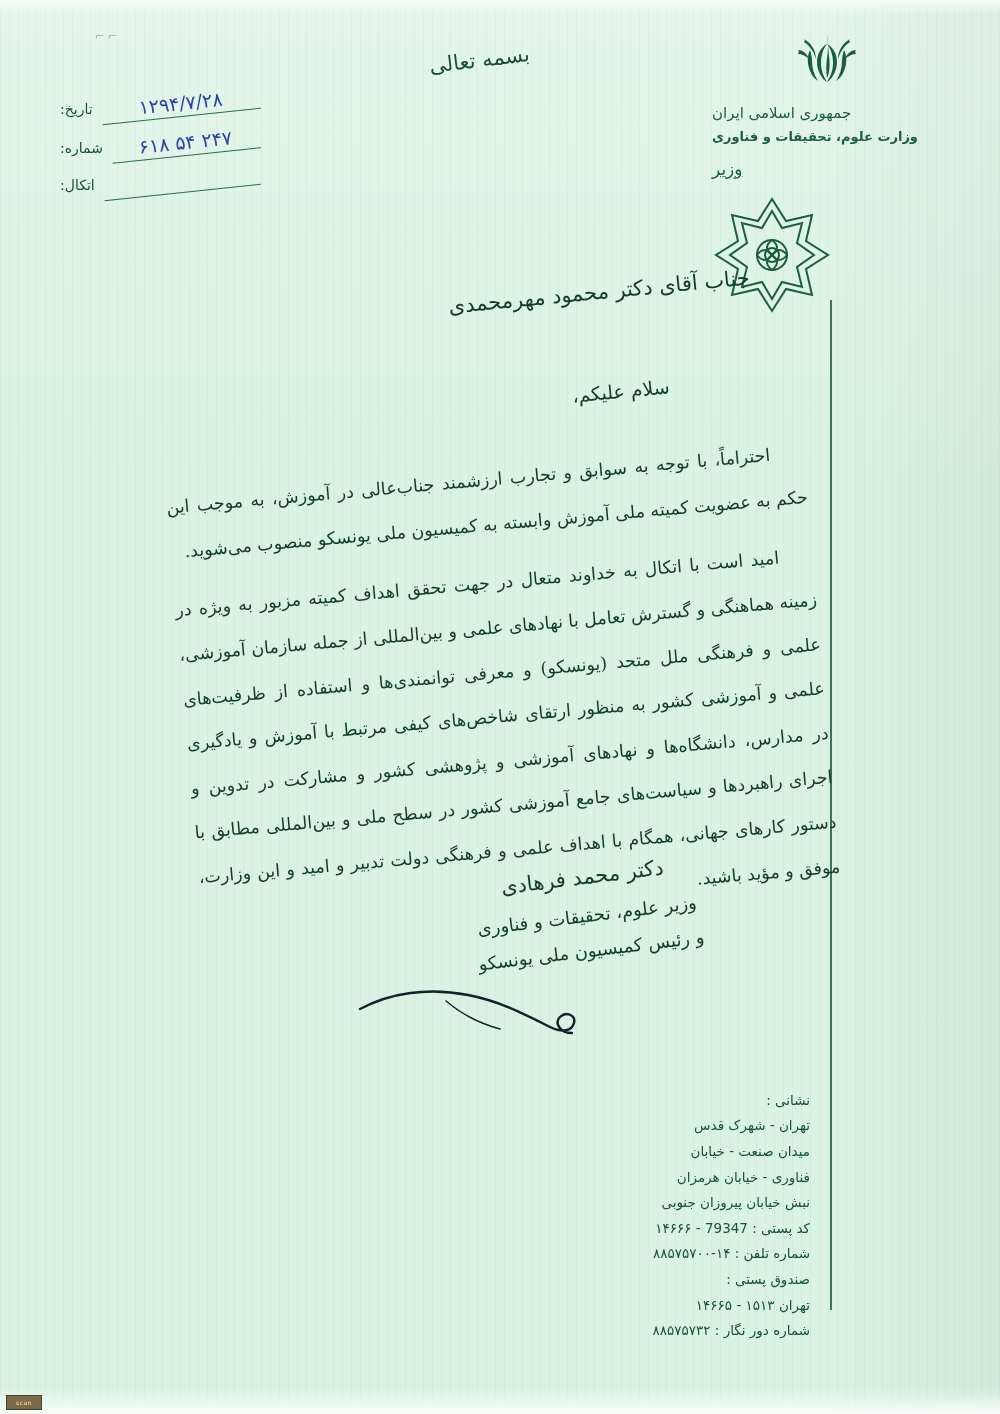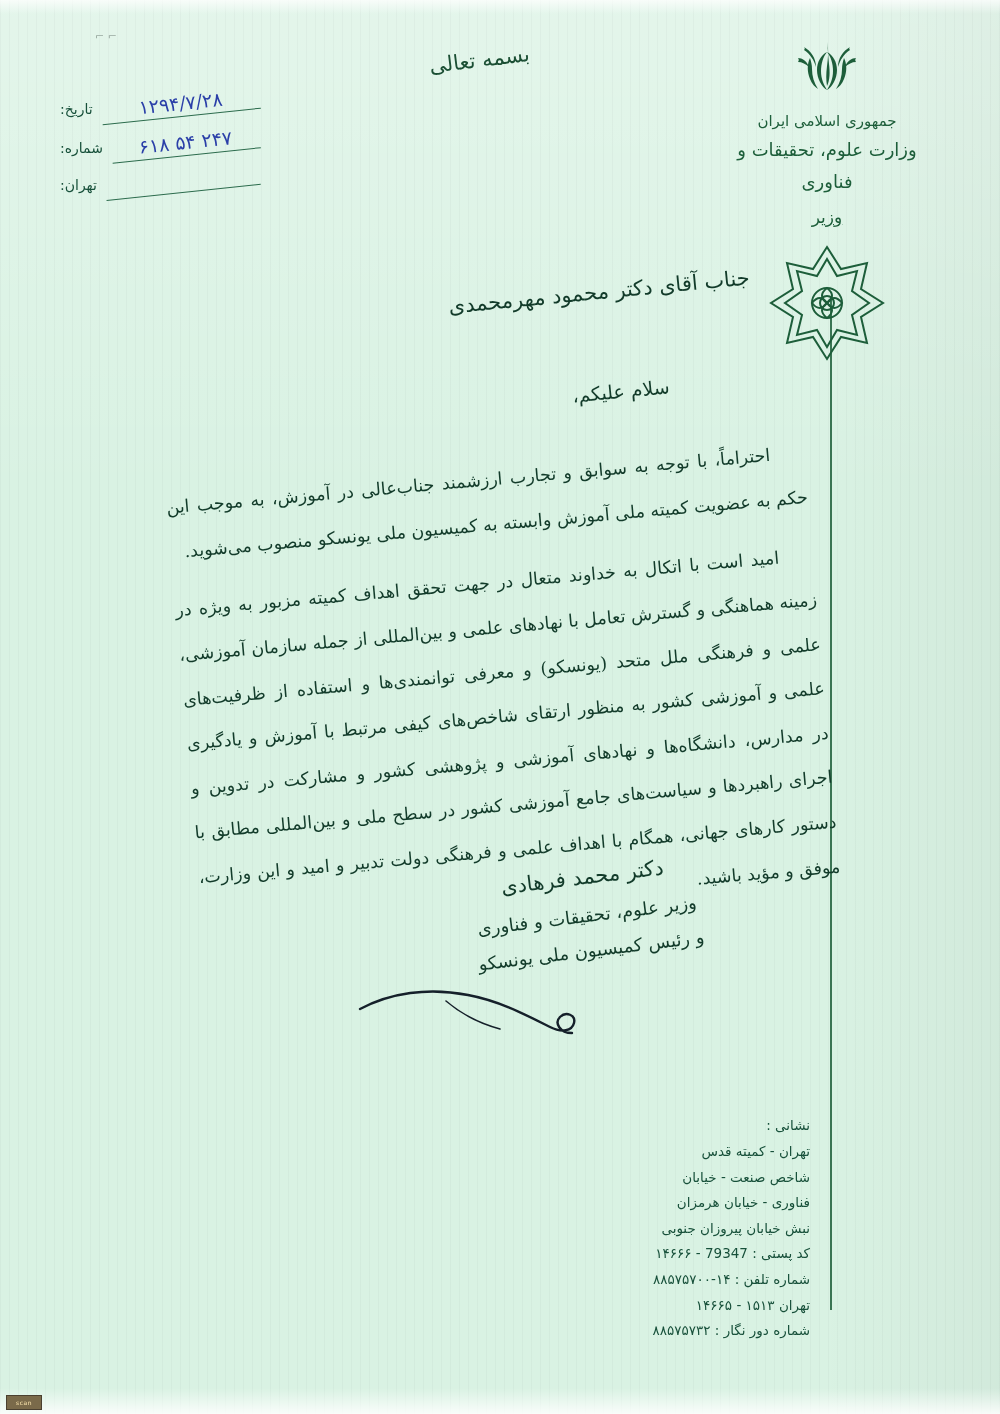--- a/index.html
+++ b/index.html
@@ -61,40 +61,40 @@
     font-size: 6px;
     color: #ffe9b0;
     line-height: 13px;
     text-align: center;
     letter-spacing: .5px;
   }
 
   
   .letterhead {
     position: absolute;
-    top: 38px;
+    top: 30px;
     right: 58px;
     width: 230px;
-    text-align: center;
+    text-align: left;
     color: #1d5e3a;
   }
   .emblem {
     width: 74px;
     height: 62px;
     margin: 0 auto 8px auto;
     display: block;
   }
   .lh-line {
     font-family: "DejaVu Sans", sans-serif;
     font-size: 15px;
     line-height: 1.75;
     color: #1d5e3a;
     letter-spacing: .3px;
   }
-  .lh-line.small { font-size: 18px; }
+  .lh-line.small { font-size: 13px; font-weight: bold; }
   .lh-minister {
     margin-top: 10px;
     font-size: 17px;
     letter-spacing: 2px;
     color: #1d5e3a;
     text-decoration: underline;
   }
   .ornament {
     margin: 16px auto 0 auto;
     width: 120px;
@@ -279,21 +279,21 @@
   <div class="meta">
     <div class="meta-row">
       <span class="meta-label">تاریخ:</span>
       <span class="meta-value">۱۲۹۴/۷/۲۸</span>
     </div>
     <div class="meta-row">
       <span class="meta-label">شماره:</span>
       <span class="meta-value">۲۴۷ ۵۴ ۶۱۸</span>
     </div>
     <div class="meta-row">
-      <span class="meta-label">تهران:</span>
+      <span class="meta-label">اتکال:</span>
       <span class="meta-value empty"></span>
     </div>
   </div>
 
   <div class="salutation">جناب آقای دکتر محمود مهرمحمدی</div>
   <div class="greeting">سلام علیکم،</div>
 
   <div class="body-text">
     <p>احتراماً، با توجه به سوابق و تجارب ارزشمند جناب‌عالی در آموزش، به موجب این حکم به عضویت کمیته ملی آموزش وابسته به کمیسیون ملی یونسکو منصوب می‌شوید.</p>
     <p>امید است با اتکال به خداوند متعال در جهت تحقق اهداف کمیته مزبور به ویژه در زمینه هماهنگی و گسترش تعامل با نهادهای علمی و بین‌المللی از جمله سازمان آموزشی، علمی و فرهنگی ملل متحد (یونسکو) و معرفی توانمندی‌ها و استفاده از ظرفیت‌های علمی و آموزشی کشور به منظور ارتقای شاخص‌های کیفی مرتبط با آموزش و یادگیری در مدارس، دانشگاه‌ها و نهادهای آموزشی و پژوهشی کشور و مشارکت در تدوین و اجرای راهبردها و سیاست‌های جامع آموزشی کشور در سطح ملی و بین‌المللی مطابق با دستور کارهای جهانی، همگام با اهداف علمی و فرهنگی دولت تدبیر و امید و این وزارت، موفق و مؤید باشید.</p>
@@ -304,25 +304,26 @@
     <div class="sig-title">وزیر علوم، تحقیقات و فناوری</div>
     <div class="sig-title2">و رئیس کمیسیون ملی یونسکو</div>
   </div>
   <svg class="sig-mark" viewBox="0 0 260 70">
     <path d="M10 34 C40 18 78 12 118 20 C150 26 176 40 200 52 C212 58 222 56 224 48 C226 40 216 36 210 42 C204 48 210 58 222 58" fill="none" stroke="#15202a" stroke-width="2.4" stroke-linecap="round"></path>
     <path d="M96 26 C110 38 128 48 150 54" fill="none" stroke="#15202a" stroke-width="1.6" stroke-linecap="round"></path>
   </svg>
 
   <div class="footer">
     <div>نشانی :</div>
-    <div>تهران - کمیته قدس</div>
-    <div>شاخص صنعت - خیابان</div>
+    <div>تهران - شهرک قدس</div>
+    <div>میدان صنعت - خیابان</div>
     <div>فناوری - خیابان هرمزان</div>
     <div>نبش خیابان پیروزان جنوبی</div>
     <div>کد پستی : 79347 - ۱۴۶۶۶</div>
     <div>شماره تلفن : ۱۴-۸۸۵۷۵۷۰۰</div>
+    <div>صندوق پستی :</div>
     <div>تهران ۱۵۱۳ - ۱۴۶۶۵</div>
     <div>شماره دور نگار : ۸۸۵۷۵۷۳۲</div>
   </div>
 
   <div class="scan-tag">scan</div>
 
 </div>
 
 </body></html>

